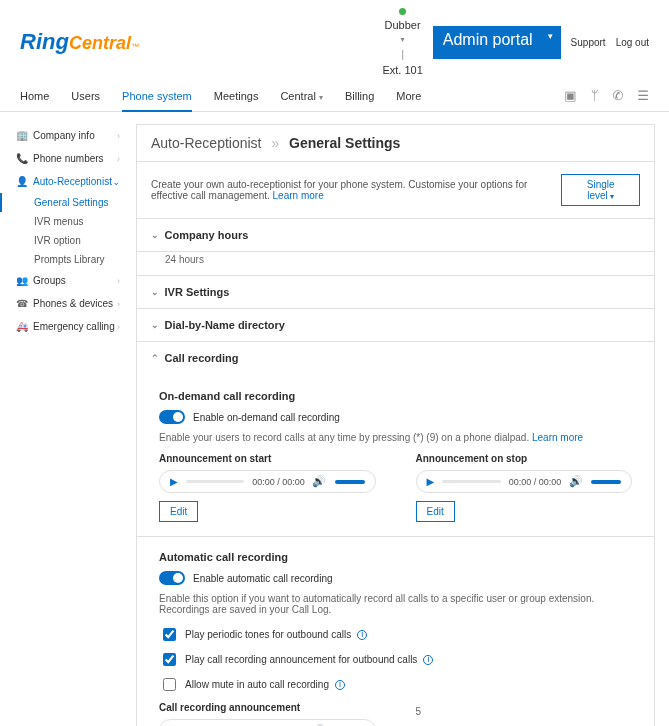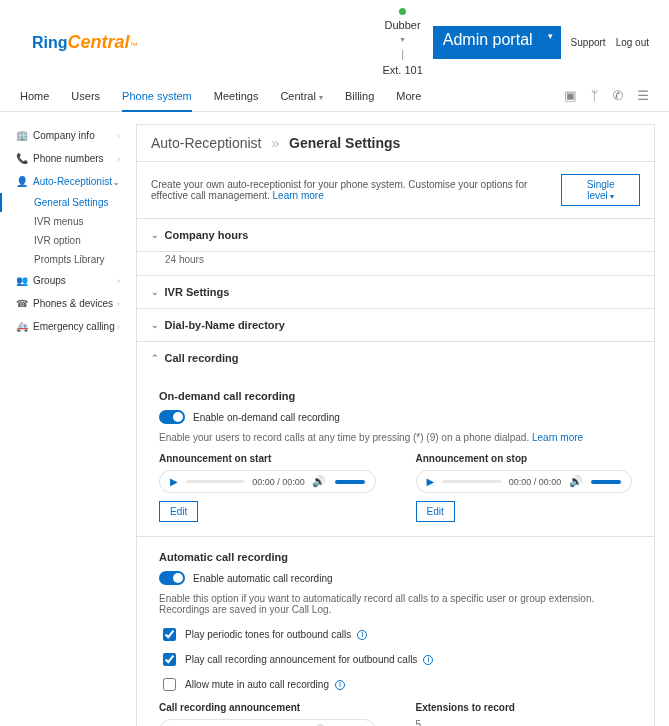--- a/index.html
+++ b/index.html
@@ -21,21 +21,21 @@
     background:#fff;
   }
   
   .header{
     display:flex;
     align-items:center;
     justify-content:space-between;
     padding:8px 20px 4px 20px;
   }
   .logo-wrap{display:flex;align-items:baseline}
-  .logo-ring{color:var(--blue);font-weight:700;font-size:16px;margin-left:12px;}
+  .logo-ring{color:var(--blue);font-weight:700;font-size:22px;font-style:italic;}
   .logo-central{color:var(--orange);font-weight:700;font-size:18px;font-style:italic;}
   .logo-tm{color:var(--orange);font-size:8px;vertical-align:super;}
   .header-right{display:flex;align-items:center;gap:10px;}
   .account-chip{display:flex;align-items:center;gap:4px;color:#333;flex-direction:column;}
   .green-dot{width:7px;height:7px;border-radius:50%;background:#3fb34f;display:inline-block;}
   .ext-sep{color:#999;margin:0 4px;}
   .portal-btn{
     background:var(--blue);
     color:#fff;
     border:none;
@@ -374,21 +374,20 @@
           <div class="player">
             <span class="play-btn">▶</span>
             <div class="track"></div>
             <span>00:00 / 00:00</span>
             <span class="vol-icon">🔊</span>
             <div class="vol-bar"></div>
           </div>
           <button class="btn-outline">Edit</button>
         </div>
         <div class="col">
-          <div class="ann-label">Extensions to record</div>
           <div class="ext-val">5</div>
           <button class="btn-outline">Edit</button>
         </div>
       </div>
     </div>
 
   </div>
 </div>
 
 </body></html>

